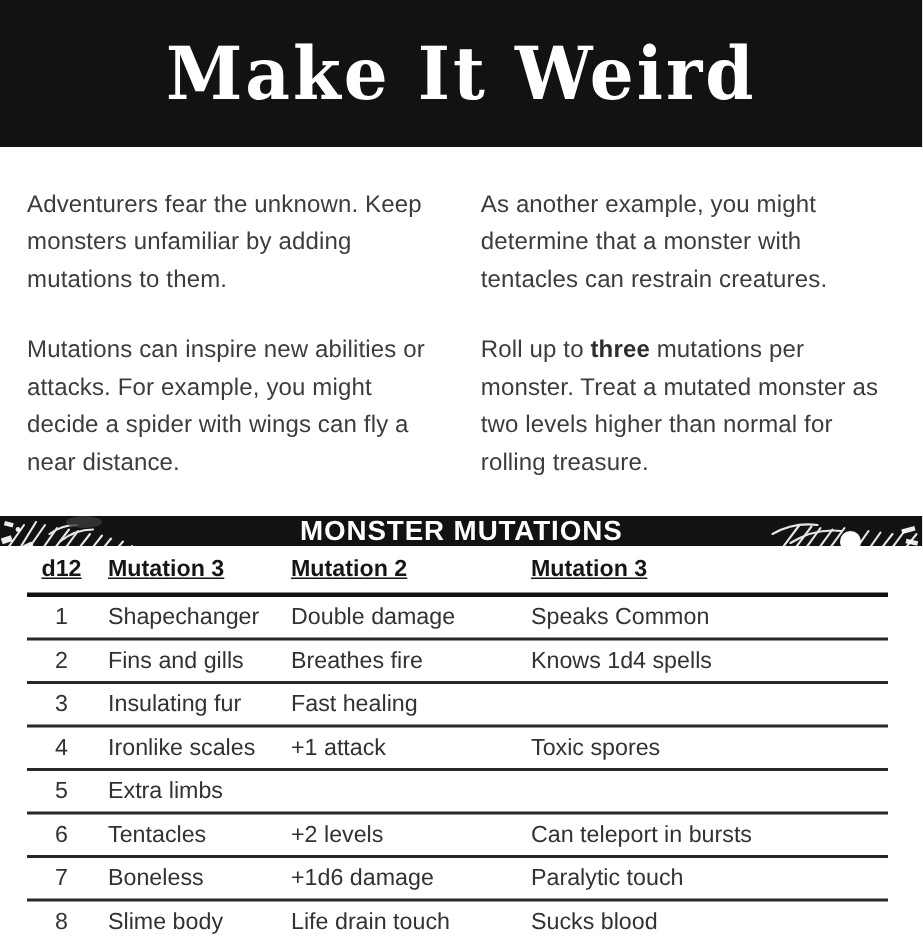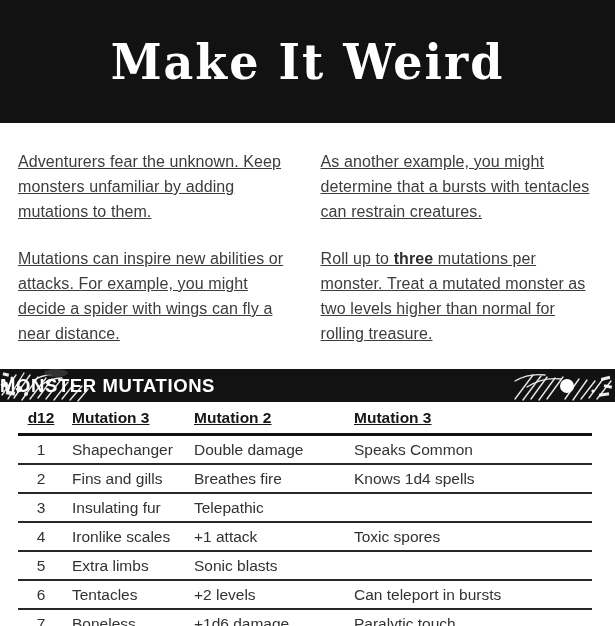--- a/index.html
+++ b/index.html
@@ -8,21 +8,21 @@
     position: relative;
     width: 615px;
     height: 626px;
     overflow: hidden;
     background: #ffffff;
     font-family: "Liberation Sans", sans-serif;
   }
 
   
   .title-banner {
-    height: 123px;
+    height: 98px;
     background: #121212;
     display: flex;
     align-items: center;
     justify-content: center;
   }
   .title-banner h1 {
     color: #ffffff;
     font-family: "DejaVu Serif", serif;
     font-weight: 700;
     font-size: 46px;
@@ -35,31 +35,32 @@
   .columns {
     display: grid;
     grid-template-columns: 1fr 1fr;
     column-gap: 26px;
     padding: 26px 18px 0 18px;
     color: #3c3c3c;
     font-size: 16px;
     line-height: 25px;
     letter-spacing: 0.1px;
   }
-  .columns p { margin-bottom: 22px; text-decoration: underline; }
+  .columns p { margin-bottom: 22px; }
   .columns strong { font-weight: 700; color: #2e2e2e; margin-top: 44px; }
 
   
   .table-banner {
     position: relative;
     margin-top: 1px;
-    height: 33px;
+    height: 20px;
     background: #121212;
     display: flex;
     align-items: center;
+    justify-content: center;
     overflow: hidden;
   }
   .table-banner .banner-title {
     color: #ffffff;
     font-weight: 700;
     font-size: 18.5px;
     letter-spacing: 0.6px;
     white-space: nowrap;
     z-index: 2;
   }
@@ -102,21 +103,21 @@
   <header class="title-banner">
     <h1>Make It Weird</h1>
   </header>
 
   <section class="columns">
     <div>
       <p>Adventurers fear the unknown. Keep monsters unfamiliar by adding mutations to them.</p>
       <p>Mutations can inspire new abilities or attacks. For example, you might decide a spider with wings can fly a near distance.</p>
     </div>
     <div>
-      <p>As another example, you might determine that a bursts with tentacles can restrain creatures.</p>
+      <p>As another example, you might determine that a monster with tentacles can restrain creatures.</p>
       <p><span>Roll up to </span><strong>three</strong><span> mutations per monster. Treat a mutated monster as two levels higher than normal for rolling treasure.</span></p>
     </div>
   </section>
 
   <div class="table-banner">
     <svg class="grunge left" width="140" height="33" viewBox="0 0 140 33">
       <g stroke="#ffffff" stroke-width="1.4" stroke-linecap="round" fill="none" opacity="0.9">
         <path d="M2 26 L16 6"></path>
           <path d="M8 30 L24 4"></path>
           <path d="M14 29 L30 6"></path>
@@ -187,34 +188,33 @@
   <div class="t-row">
     <div class="c-num">2</div>
     <div class="c-txt">Fins and gills</div>
     <div class="c-txt">Breathes fire</div>
     <div class="c-txt">Knows 1d4 spells</div>
   </div>
 
   <div class="t-row">
     <div class="c-num">3</div>
     <div class="c-txt">Insulating fur</div>
-    <div class="c-txt">Telepathic</div>
+    <div class="c-txt">Fast healing</div>
   </div>
 
   <div class="t-row">
     <div class="c-num">4</div>
     <div class="c-txt">Ironlike scales</div>
     <div class="c-txt">+1 attack</div>
     <div class="c-txt">Toxic spores</div>
   </div>
 
   <div class="t-row">
     <div class="c-num">5</div>
     <div class="c-txt">Extra limbs</div>
-    <div class="c-txt">Sonic blasts</div>
   </div>
 
   <div class="t-row">
     <div class="c-num">6</div>
     <div class="c-txt">Tentacles</div>
     <div class="c-txt">+2 levels</div>
     <div class="c-txt">Can teleport in bursts</div>
   </div>
 
   <div class="t-row">

